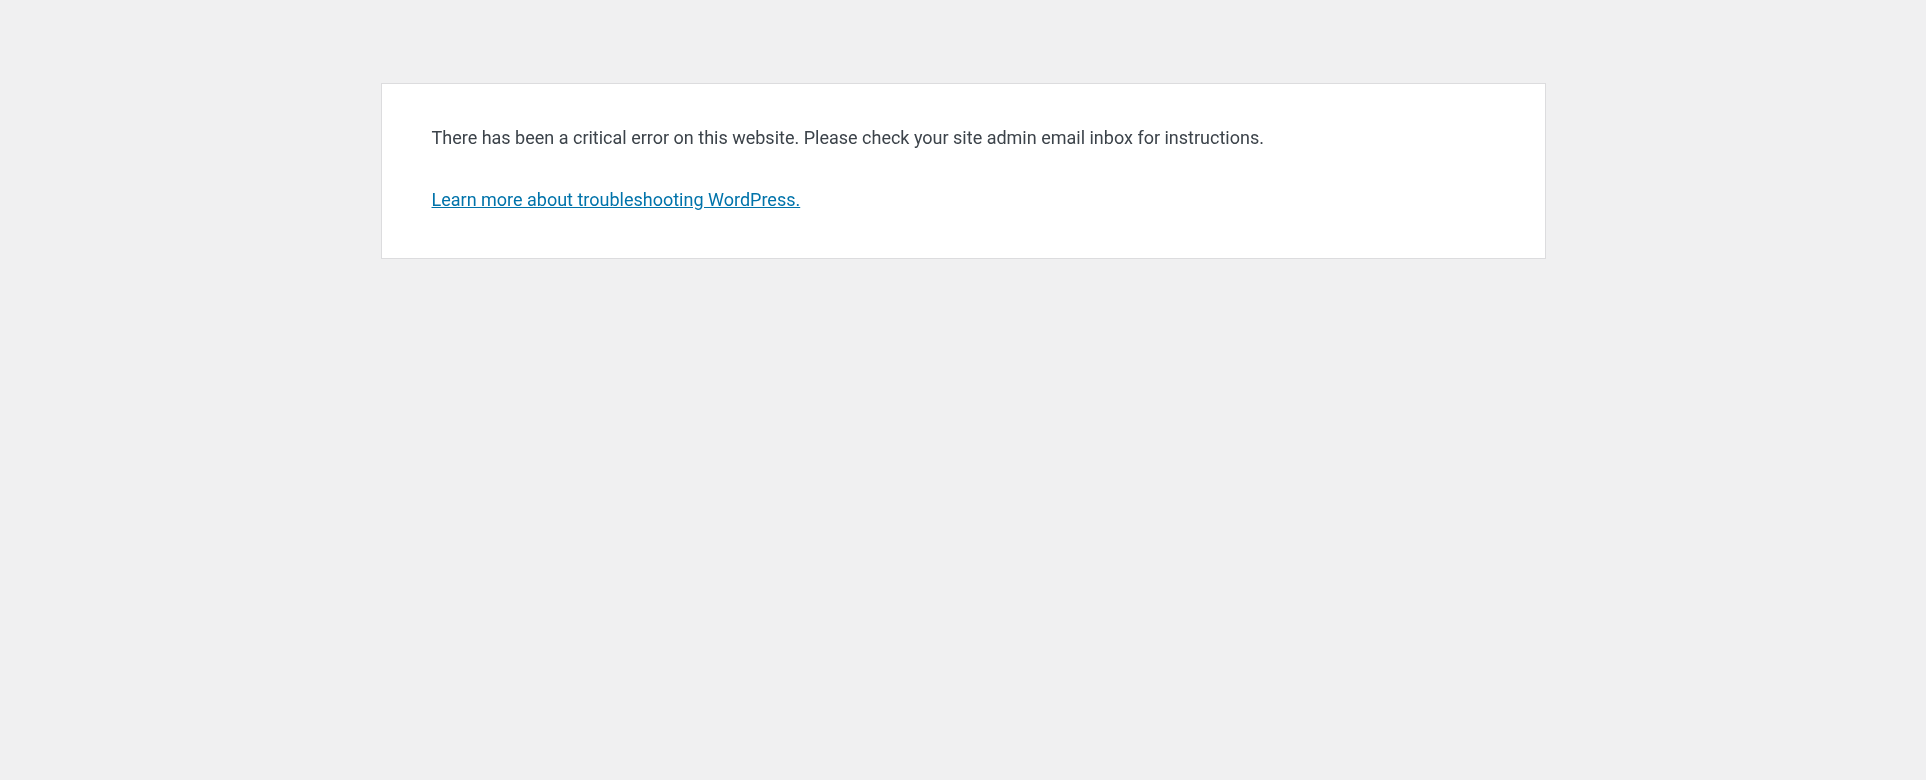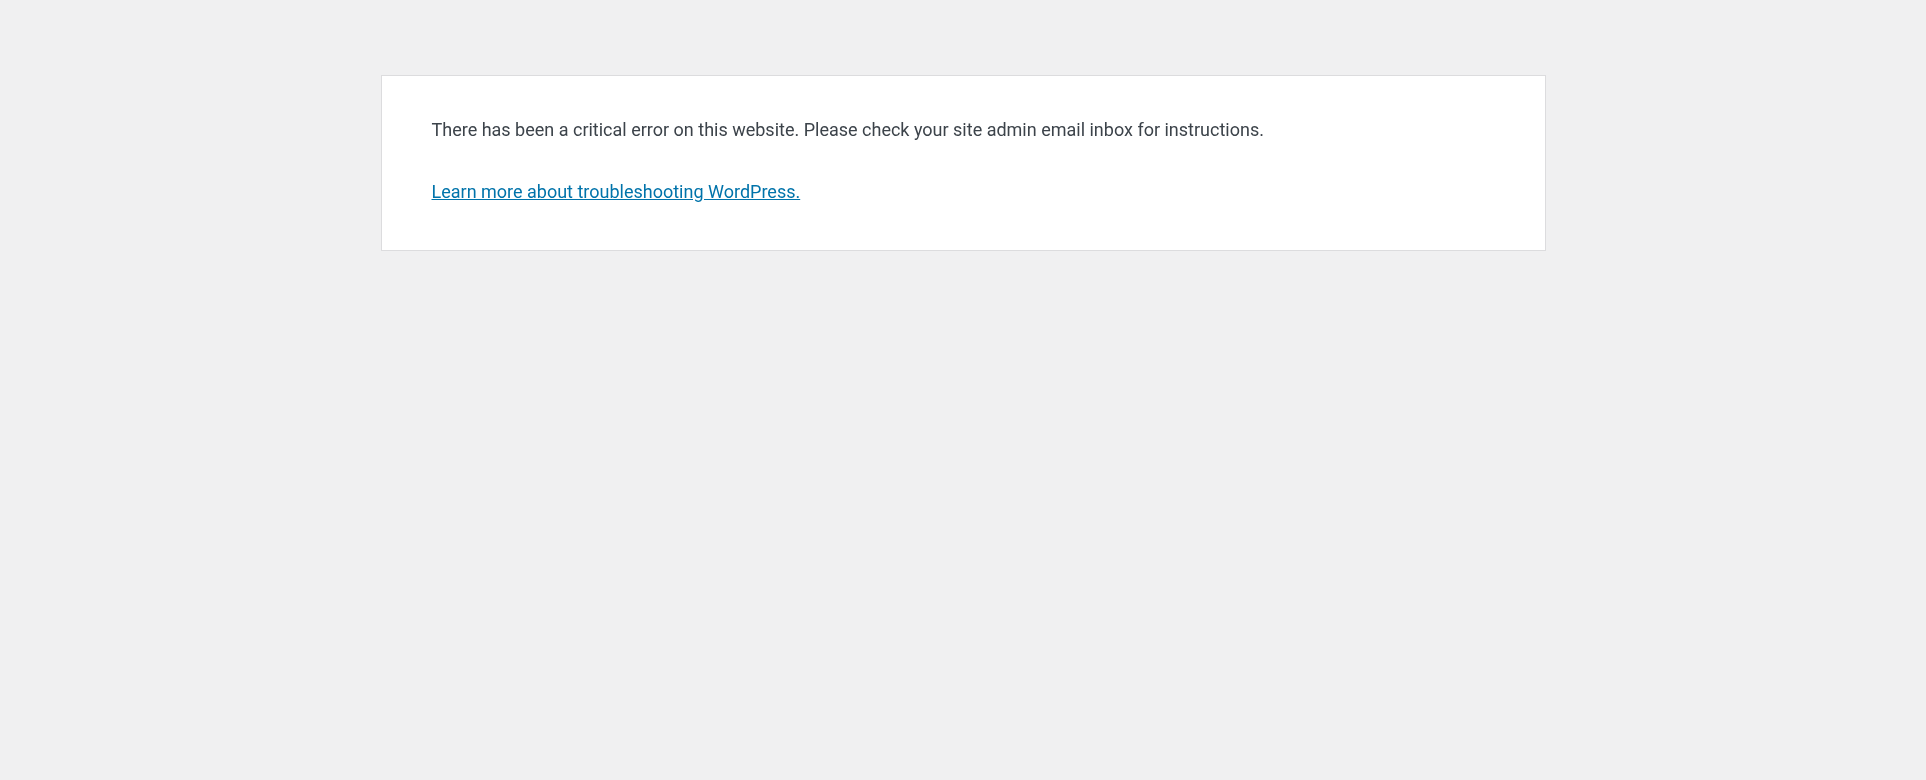--- a/index.html
+++ b/index.html
@@ -11,21 +11,21 @@
       background-color: #f0f0f1;
       font-family: -apple-system, BlinkMacSystemFont, "Segoe UI", Roboto, Oxygen-Sans, Ubuntu, Cantarell, "Helvetica Neue", sans-serif;
       min-height: 780px;
       width: 1926px;
       padding-top: 75px;
     }
     .error-box {
       background-color: #ffffff;
       border: 1px solid #dcdcde;
       max-width: 1165px;
-      margin: 0 auto;
+      margin: 8px auto;
       padding: 40px 50px 45px 50px;
     }
     .error-message {
       font-size: 18px;
       color: #3c434a;
       line-height: 1.5;
       margin-bottom: 35px;
     }
     .troubleshoot-link {
       font-size: 18px;

